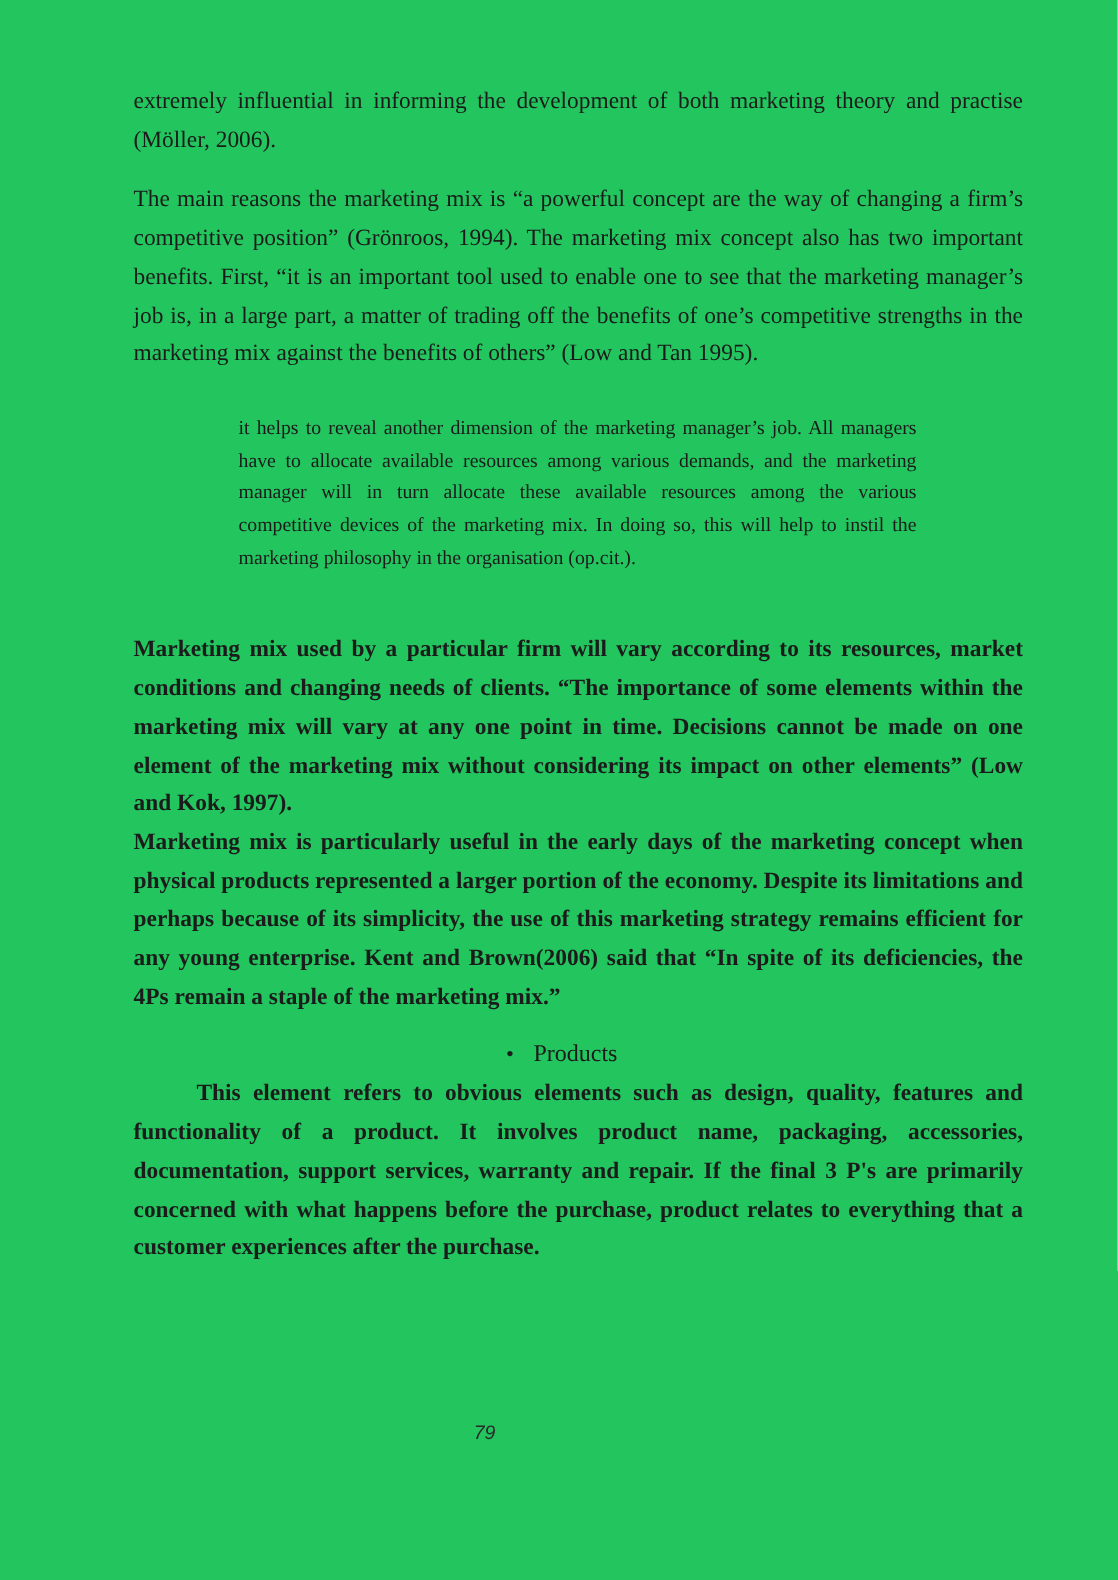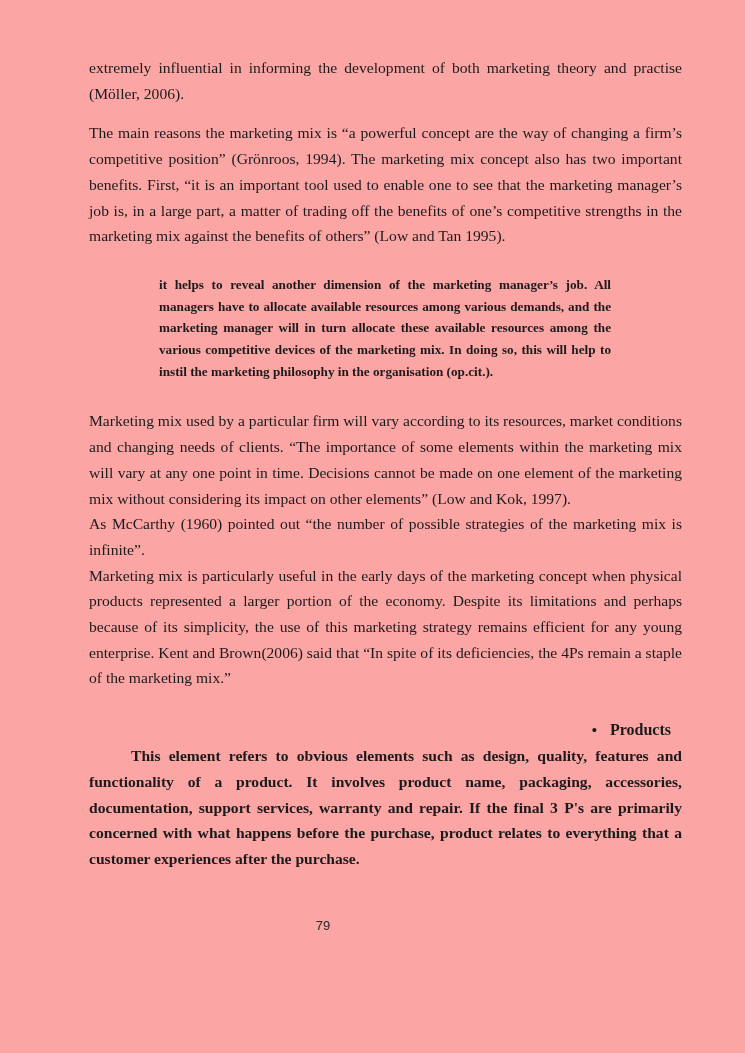--- a/index.html
+++ b/index.html
@@ -11,21 +11,21 @@
     width: 745px;
     height: 1053px;
     position: relative;
     overflow: hidden;
     font-family: "Liberation Serif", serif;
     color: #1b1b1b;
   }
   .page {
     position: absolute;
     inset: 0;
-    background: #fca5a5;
+    background: #22c55e;
   }
   .content {
     position: absolute;
     left: 89px;
     top: 0;
     width: 593px;
     padding-top: 55px;
     font-size: 15.6px;
     line-height: 25.7px;
   }
@@ -35,70 +35,69 @@
   }
   p.para-cont { margin-top: 0; }
   .gap-small  { margin-top: 14px !important; }
   .gap-medium { margin-top: 27px !important; }
   .block-quote {
     margin: 25px 0 0 70px;
     width: 452px;
     font-size: 13.2px;
     line-height: 21.7px;
     text-align: justify;
-    font-weight: bold;
   }
-  .body-group { margin-top: 26px; }
+  .body-group { margin-top: 38px; font-weight: bold; }
   .bullet-heading {
-    margin-top: 26px;
-    text-align: right;
+    margin-top: 13px;
+    text-align: center;
     position: relative;
     left: -11px;
-    font-weight: bold;
+    font-weight: normal;
     font-size: 16px;
     line-height: 26px;
   }
   .bullet-glyph {
     display: inline-block;
     margin-right: 13px;
     font-size: 15px;
   }
   .product-para {
     margin-top: 38px;
     text-align: justify;
     text-indent: 42px;
     font-weight: bold;
   }
   .page-footer {
     position: absolute;
-    top: 918px;
+    top: 947px;
     left: 0;
     width: 646px;
     text-align: center;
     font-family: "Liberation Sans", sans-serif;
     font-size: 13px;
     color: #2a2a2a;
+    font-style: italic;
   }
 </style>
 </head>
 <body>
 
 <div class="page">
   <div class="content">
 
     <p class="para">extremely influential in informing the development of both marketing theory and practise (Möller, 2006).</p>
 
     <p class="para gap-small">The main reasons the marketing mix is “a powerful concept are the way of changing a firm’s competitive position” (Grönroos, 1994). The marketing mix concept also has two important benefits. First, “it is an important tool used to enable one to see that the marketing manager’s job is, in a large part, a matter of trading off the benefits of one’s competitive strengths in the marketing mix against the benefits of others” (Low and Tan 1995).</p>
 
 
     <div class="block-quote">it helps to reveal another dimension of the marketing manager’s job. All managers have to allocate available resources among various demands, and the marketing manager will in turn allocate these available resources among the various competitive devices of the marketing mix. In doing so, this will help to instil the marketing philosophy in the organisation (op.cit.).</div>
 
     <div class="body-group">
       <p class="para">Marketing mix used by a particular firm will vary according to its resources, market conditions and changing needs of clients. “The importance of some elements within the marketing mix will vary at any one point in time. Decisions cannot be made on one element of the marketing mix without considering its impact on other elements” (Low and Kok, 1997).</p>
-      <p class="para para-cont">As McCarthy (1960) pointed out “the number of possible strategies of the marketing mix is infinite”.</p>
       <p class="para para-cont">Marketing mix is particularly useful in the early days of the marketing concept when physical products represented a larger portion of the economy. Despite its limitations and perhaps because of its simplicity, the use of this marketing strategy remains efficient for any young enterprise. Kent and Brown(2006) said that “In spite of its deficiencies, the 4Ps remain a staple of the marketing mix.”</p>
     </div>
 
     <div class="bullet-heading">
       <span class="bullet-glyph">•</span><span>Products</span>
     </div>
 
     <p class="para product-para">This element refers to obvious elements such as design, quality, features and functionality of a product. It involves product name, packaging, accessories, documentation, support services, warranty and repair. If the final 3 P's are primarily concerned with what happens before the purchase, product relates to everything that a customer experiences after the purchase.</p>
 
   </div>

